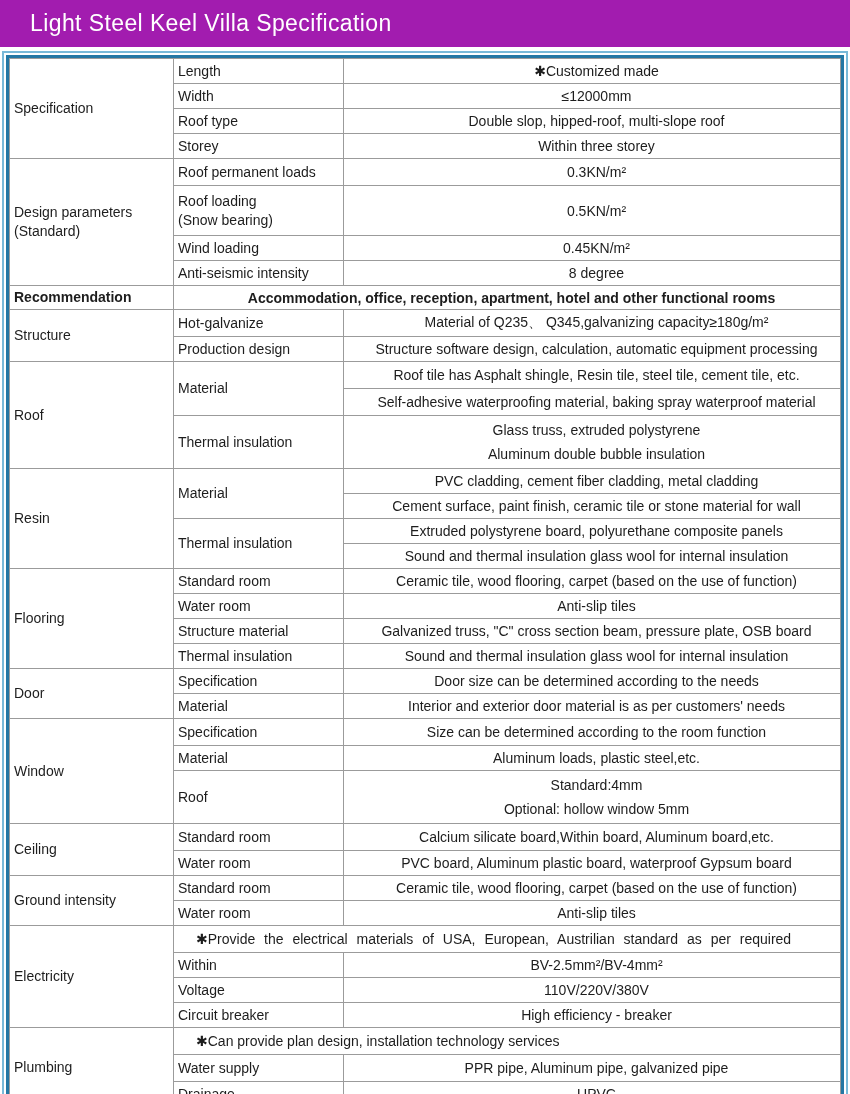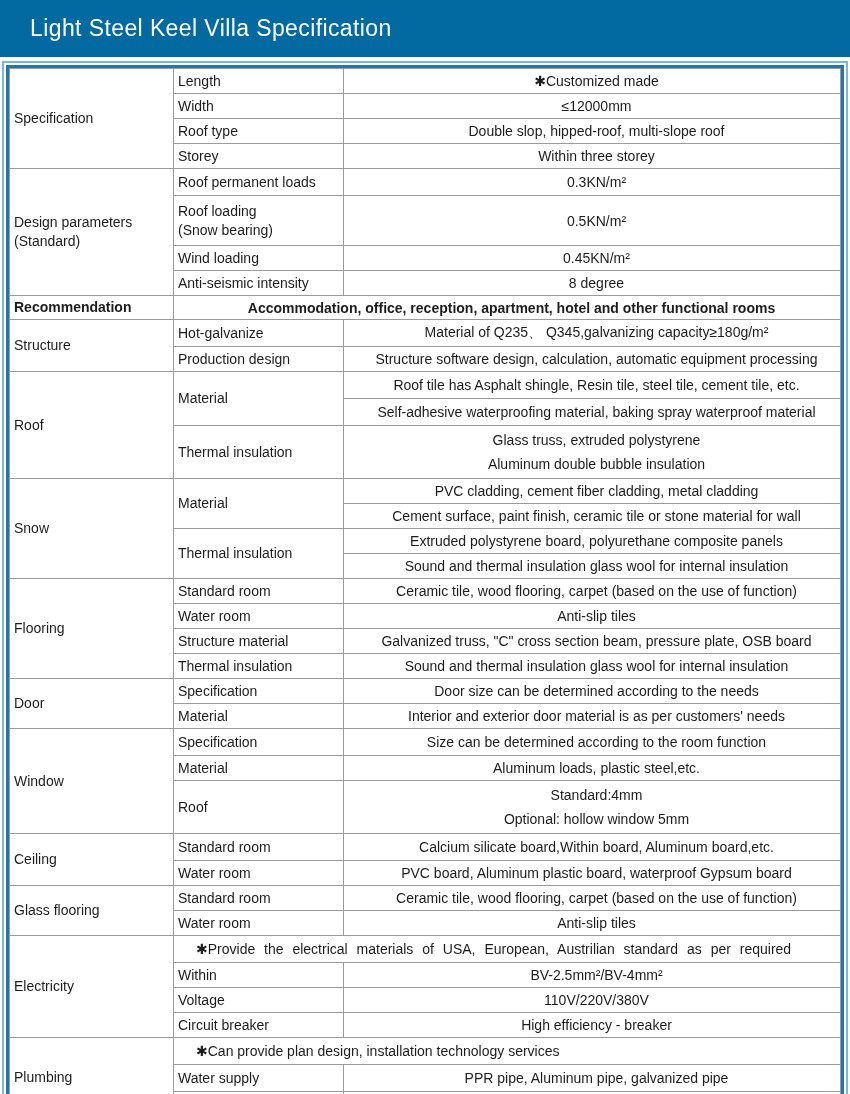--- a/index.html
+++ b/index.html
@@ -3,21 +3,21 @@
 <meta charset="utf-8">
 <style>
   html,body { margin:0; padding:0; background:#ffffff; }
   body {
     width:850px; height:1094px;
     font-family:"Liberation Sans", sans-serif;
     color:#1d1d1d;
     box-sizing:border-box;
   }
   .app-header {
-    height:57px; background:#0369a1;
+    height:47px; background:#a21caf;
     display:flex; align-items:center;
     padding-left:30px; box-sizing:border-box;
   }
   .app-header .title {
     color:#ffffff; font-size:23px; font-weight:400; letter-spacing:0.4px;
   }
   .frame-outer {
     margin:4px 2px 2px 2px;
     border:2px solid #79b9d8;
     padding:2px;
@@ -126,21 +126,21 @@
   </tr>
   <tr class="h50">
     <td class="sub">Thermal insulation</td>
     <td class="val">
       <div class="vline">Glass truss, extruded polystyrene</div>
       <div class="vline">Aluminum double bubble insulation</div>
     </td>
   </tr>
 
   <tr>
-    <td class="cat" rowspan="4">Snow</td>
+    <td class="cat" rowspan="4">Resin</td>
     <td class="sub" rowspan="2">Material</td>
     <td class="val">PVC cladding, cement fiber cladding, metal cladding</td>
   </tr>
   <tr>
     <td class="val">Cement surface, paint finish, ceramic tile or stone material for wall</td>
   </tr>
   <tr>
     <td class="sub" rowspan="2">Thermal insulation</td>
     <td class="val">Extruded polystyrene board, polyurethane composite panels</td>
   </tr>
@@ -197,21 +197,21 @@
     <td class="cat" rowspan="2">Ceiling</td>
     <td class="sub">Standard room</td>
     <td class="val">Calcium silicate board,Within board, Aluminum board,etc.</td>
   </tr>
   <tr>
     <td class="sub">Water room</td>
     <td class="val">PVC board, Aluminum plastic board, waterproof Gypsum board</td>
   </tr>
 
   <tr>
-    <td class="cat" rowspan="2">Glass flooring</td>
+    <td class="cat" rowspan="2">Ground intensity</td>
     <td class="sub">Standard room</td>
     <td class="val">Ceramic tile, wood flooring, carpet (based on the use of function)</td>
   </tr>
   <tr>
     <td class="sub">Water room</td>
     <td class="val">Anti-slip tiles</td>
   </tr>
 
   <tr class="h27">
     <td class="cat" rowspan="4">Electricity</td>

